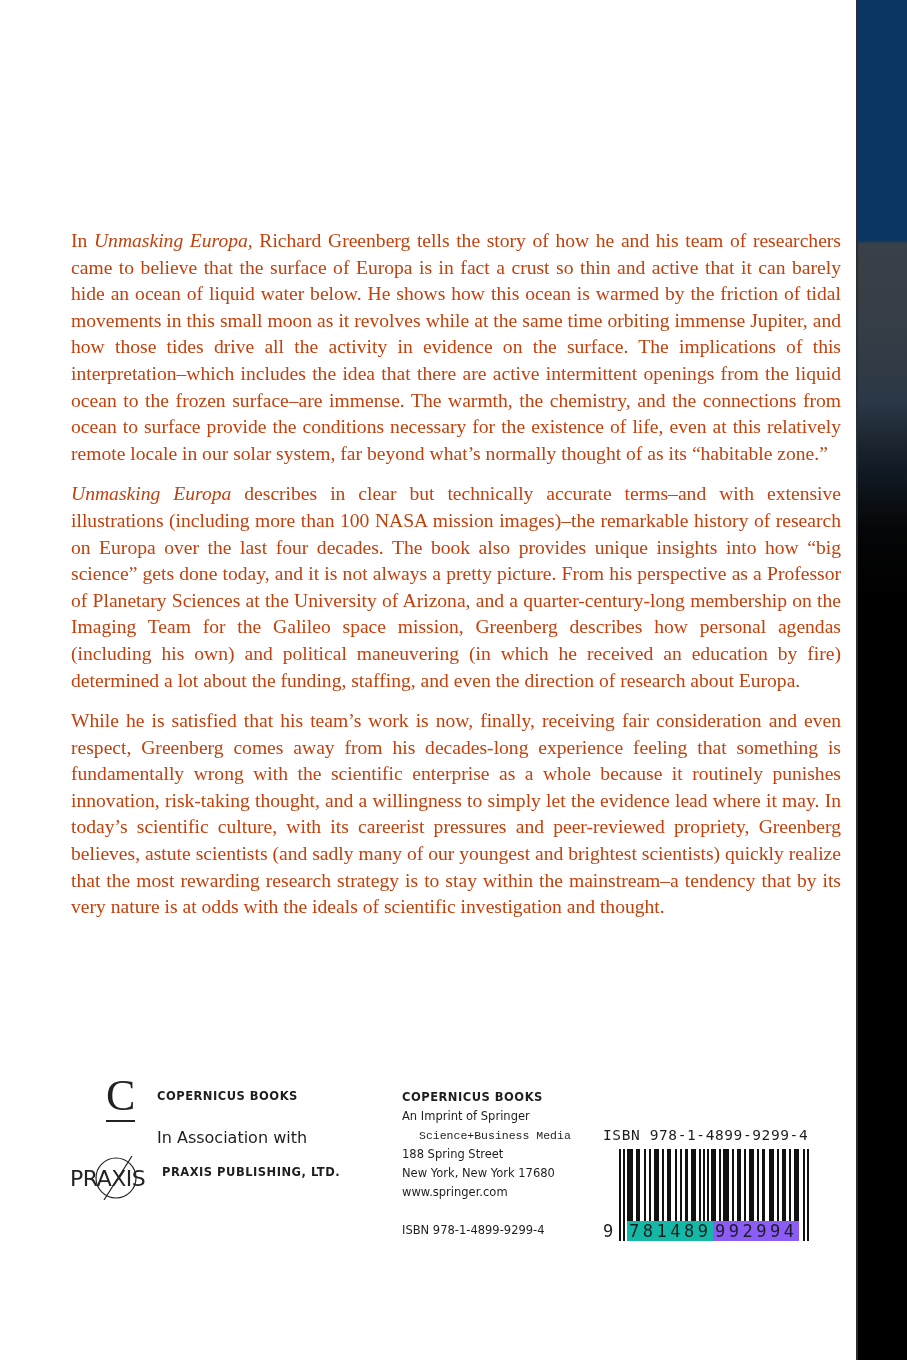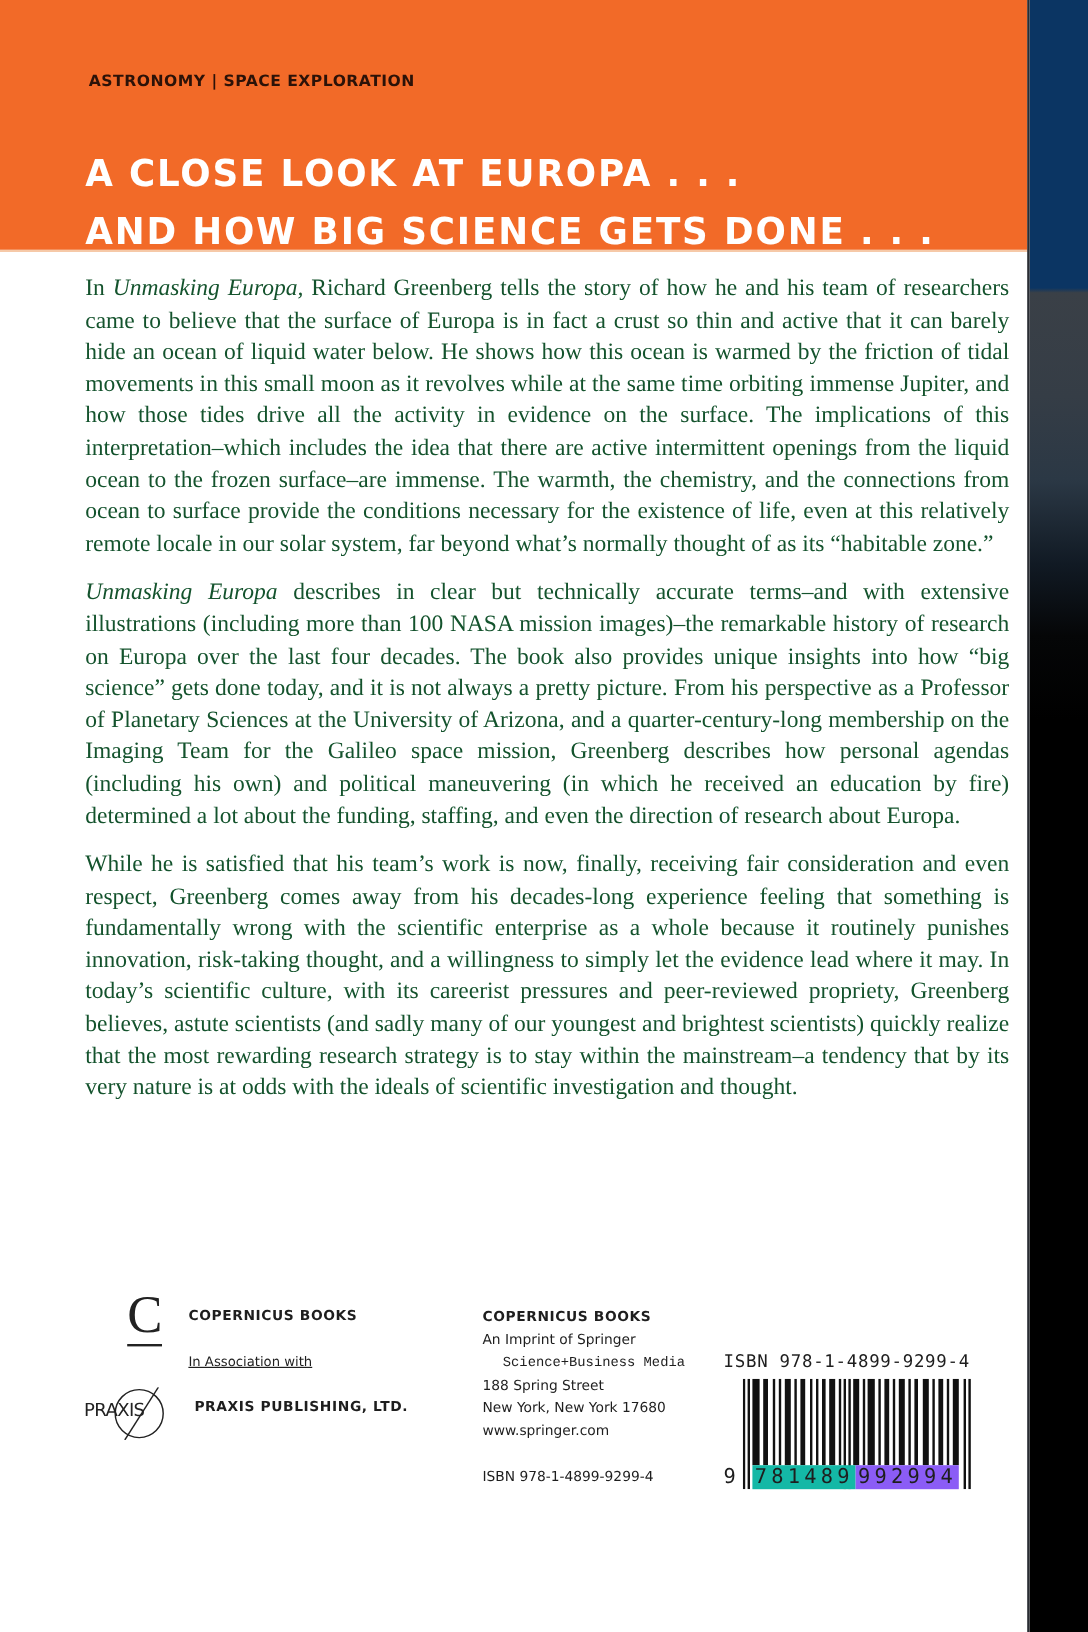--- a/index.html
+++ b/index.html
@@ -20,40 +20,40 @@
     }
     .headline {
       position: absolute; left: 71px; top: 121px;
       font-family: "DejaVu Sans", sans-serif; font-weight: bold;
       font-size: 31px; line-height: 48px; letter-spacing: 1.6px; color: #ffffff;
       transform: scaleX(0.96); transform-origin: left top;
     }
     .body {
       position: absolute; left: 71px; top: 228px; width: 770px;
       font-family: "Liberation Serif", serif; font-size: 19.6px; line-height: 26.6px;
-      color: #14532d;
+      color: #c2410c;
     }
     .body p { margin: 0 0 14px 0; text-align: justify; text-align-last: left; }
     .body p em { font-style: italic; }
 
     .pub { font-family: "DejaVu Sans", sans-serif; color: #1e1e1e; }
     .logo-c {
       position: absolute; left: 106px; top: 1074px;
       font-family: "Liberation Serif", serif; font-size: 44px; line-height: 44px; color: #222;
       border-bottom: 2px solid #222; padding-bottom: 2px;
     }
     .logo-praxis {
       position: absolute; left: 70px; top: 1156px; width: 72px; height: 44px;
     }
     .logo-praxis span {
       position: absolute; left: 0; top: 10px;
-      font-family: "DejaVu Sans", sans-serif; font-size: 15px; letter-spacing: -0.5px; color: #222;
+      font-family: "DejaVu Sans", sans-serif; font-size: 22px; letter-spacing: -0.5px; color: #222;
     }
     .pub-name-1 { position: absolute; left: 157px; top: 1089px; font-size: 11.5px; font-weight: bold; letter-spacing: 0.5px; }
-    .pub-assoc { position: absolute; left: 157px; top: 1128px; font-size: 11px; text-decoration: underline; }
+    .pub-assoc { position: absolute; left: 157px; top: 1128px; font-size: 16px; }
     .pub-name-2 { position: absolute; left: 162px; top: 1165px; font-size: 11.5px; font-weight: bold; letter-spacing: 0.5px; }
 
     .address { position: absolute; left: 402px; top: 1088px; font-size: 11.5px; line-height: 19px; }
     .address .bold { font-weight: bold; letter-spacing: 0.5px; }
     .address .indent { padding-left: 17px; font-family: Liberation Mono, monospace; }
     .address .isbn { margin-top: 19px; }
 
     .barcode-box { position: absolute; left: 603px; top: 1127px; width: 210px; }
     .barcode-isbn {
       font-family: "DejaVu Sans Mono", monospace; font-size: 14.5px; letter-spacing: 0.6px; color: #1e1e1e;
@@ -71,27 +71,20 @@
     .spine {
       position: absolute; left: 856px; top: 0; width: 51px; height: 1360px;
       background: linear-gradient(to bottom, #0b3563 0px, #0b3563 240px, #3a4047 244px, #353d46 330px, #2b3845 400px, #111a24 470px, #050607 530px, #000000 600px, #000000 1360px);
       border-left: 2px solid #2a2d33;
     }
   </style>
 </head>
 <body>
 
 <div class="cover">
-  <div class="band">
-    <div class="category">ASTRONOMY | SPACE EXPLORATION</div>
-    <div class="headline">
-      <div>A CLOSE LOOK AT EUROPA . . .</div>
-      <div>AND HOW BIG SCIENCE GETS DONE . . .</div>
-    </div>
-  </div>
 
   <div class="body">
     <p><span>In </span><em>Unmasking Europa,</em><span> Richard Greenberg tells the story of how he and his team of researchers came to believe that the surface of Europa is in fact a crust so thin and active that it can barely hide an ocean of liquid water below.  He shows how this ocean is warmed by the friction of tidal movements in this small moon as it revolves while at the same time orbiting immense Jupiter, and how those tides drive all the activity in evidence on the surface. The implications of this interpretation–which includes the idea that there are active intermittent openings from the liquid ocean to the frozen surface–are immense. The warmth, the chemistry, and the connections from ocean to surface provide the conditions necessary for the existence of life, even at this relatively remote locale in our solar system, far beyond what’s normally thought of as its “habitable zone.”</span></p>
     <p><em>Unmasking Europa</em><span> describes in clear but technically accurate terms–and with extensive illustrations (including more than 100 NASA mission images)–the remarkable history of research on Europa over the last four decades. The book also provides unique insights into how “big science” gets done today, and it is not always a pretty picture. From his perspective as a Professor of Planetary Sciences at the University of Arizona, and a quarter-century-long membership on the Imaging Team for the Galileo space mission, Greenberg describes how personal agendas (including his own) and political maneuvering (in which he received an education by fire) determined a lot about the funding, staffing, and even the direction of research about Europa.</span></p>
     <p>While he is satisfied that his team’s work is now, finally, receiving fair consideration and even respect, Greenberg comes away from his decades-long experience feeling that something is fundamentally wrong with the scientific enterprise as a whole because it routinely punishes innovation, risk-taking thought, and a willingness to simply let the evidence lead where it may.  In today’s scientific culture, with its careerist pressures and peer-reviewed propriety, Greenberg believes, astute scientists (and sadly many of our youngest and brightest scientists) quickly realize that the most rewarding research strategy is to stay within the mainstream–a tendency that by its very nature is at odds with the ideals of scientific investigation and thought.</p>
   </div>
 
   <div class="pub">
     <div class="logo-c">C</div>
     <div class="pub-name-1">COPERNICUS BOOKS</div>

